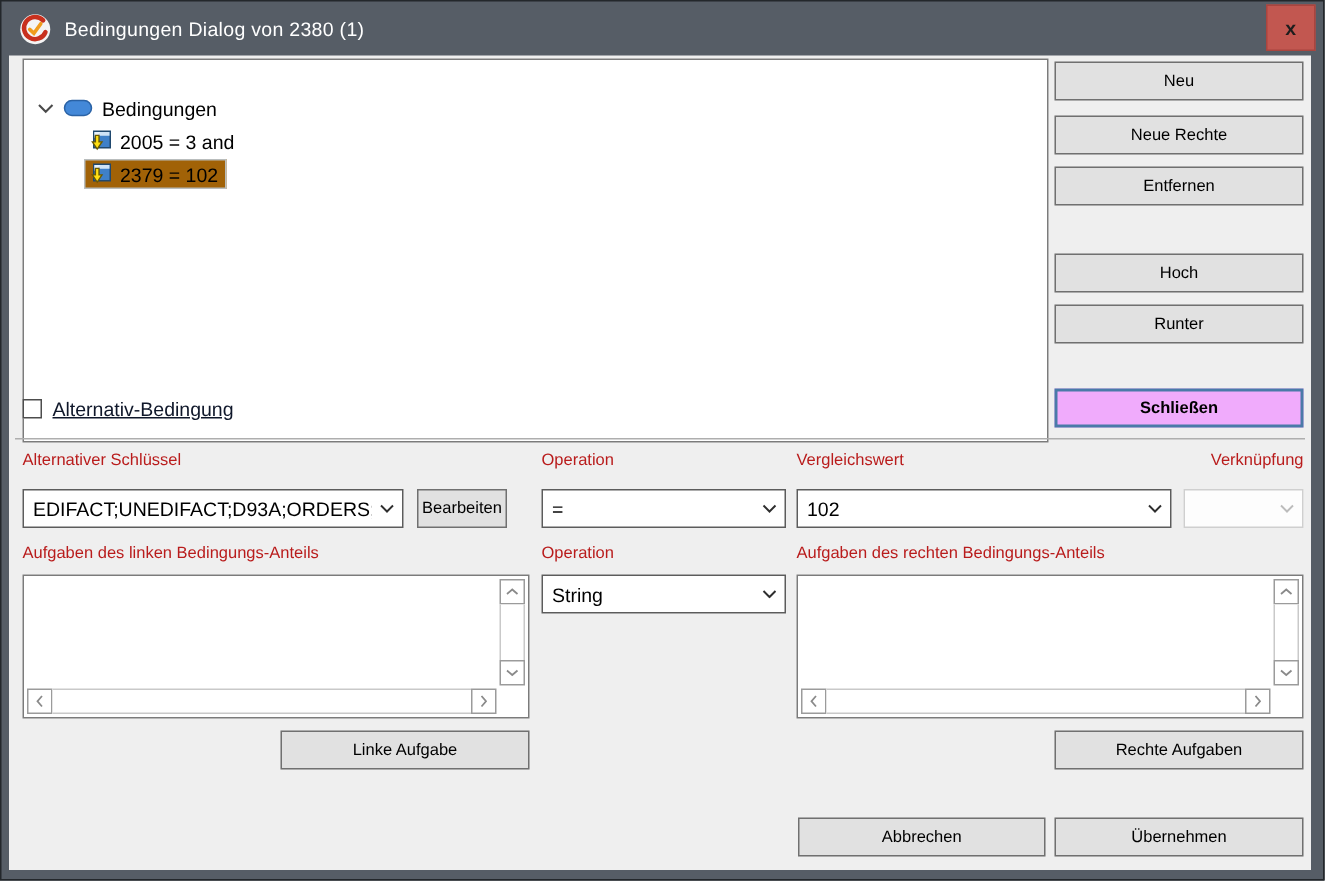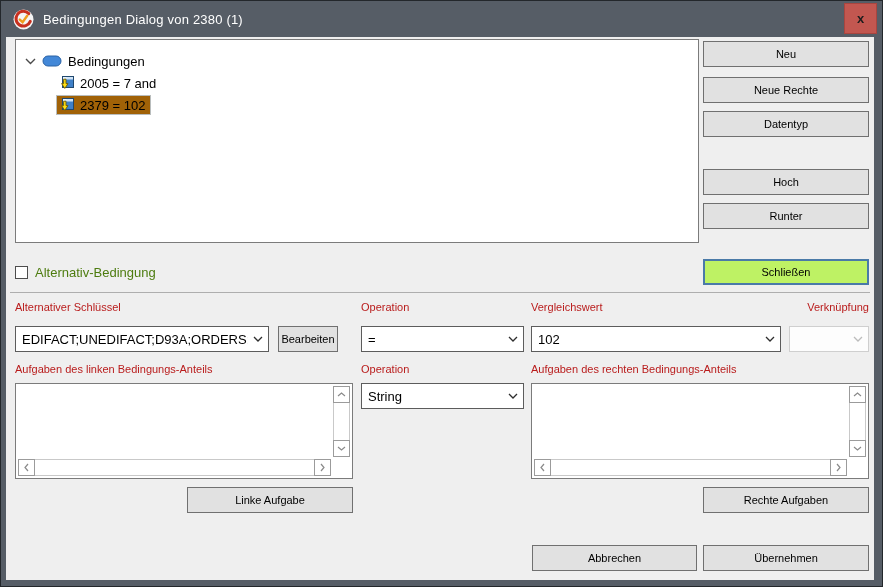--- a/index.html
+++ b/index.html
@@ -21,44 +21,44 @@
     font-size:13px; font-weight:bold; display:flex; align-items:center; justify-content:center;
     cursor:default;
   }
   .content {
     position:absolute; top:36px; left:5px; width:868px; height:543px;
     background:#efefef;
   }
 
   
   .tree-panel {
-    position:absolute; left:9px; top:2px; width:684px; height:204px;
-    background:#ffffff; border:1px solid #7b7b7b; padding-top:10px; overflow:hidden;
+    position:absolute; left:9px; top:2px; width:684px; height:256px;
+    background:#ffffff; border:1px solid #7b7b7b; padding-top:21px; overflow:hidden;
   }
   .tree-row { display:flex; align-items:center; height:22px; font-size:13px; color:#000; }
   .tree-root { padding-left:7px; }
   .tree-root .expander { width:14px; display:inline-flex; justify-content:center; }
   .tree-root .pill { margin-left:5px; margin-right:6px; display:inline-flex; }
   .tree-child { margin-left:40px; }
   .tree-item-box { display:inline-flex; align-items:center; padding:1px 5px 1px 2px; border:1px solid transparent; }
   .tree-item-box.selected { background:#a16207; border:1px solid #b9bdbd; }
   .tree-item-box .node-icon { margin-right:5px; display:inline-flex; }
 
   
   .btn {
     background:#e1e1e1; border:1px solid #707070; font-size:11px; color:#000;
     display:flex; align-items:center; justify-content:center; cursor:default;
   }
   .side-btn { position:absolute; left:697px; width:166px; height:26px; }
-  .btn.default-focus { border:1px solid #4a7aa8; box-shadow:inset 0 0 0 1px #4a7aa8; background:#bef264; }
+  .btn.default-focus { border:1px solid #4a7aa8; box-shadow:inset 0 0 0 1px #4a7aa8; background:#f0abfc;font-weight:bold; }
 
   
   .cb-row { position:absolute; left:9px; top:228px; display:flex; align-items:center; }
   .cb-box { width:13px; height:13px; background:#fff; border:1px solid #4d4d4d; }
-  .cb-label { margin-left:7px; font-size:13px; color:#4d7c0f; }
+  .cb-label { margin-left:7px; font-size:13px; color:#0f172a;text-decoration:underline; }
 
   .separator { position:absolute; left:4px; right:4px; top:255px; border-top:1px solid #aeaeae; }
 
   .field-label { position:absolute; font-size:11px; color:#b91c1c; white-space:nowrap; }
 
   
   .combo {
     position:absolute; height:26px; background:#ffffff; border:1px solid #5c5c5c;
     display:flex; align-items:center; font-size:13px; color:#000; padding-left:6px;
   }
@@ -126,42 +126,42 @@
       <div class="tree-row tree-child">
         <span class="tree-item-box">
           <span class="node-icon">
             <svg width="16" height="16" viewBox="0 0 16 16">
               <rect x="3.5" y="1.5" width="11" height="11" fill="#3f80c8" stroke="#20486e"></rect>
               <rect x="4" y="2" width="10" height="2.5" fill="#cfe3f6"></rect>
               <path d="M4 2 h4 l-4 4 z" fill="#eaf3fc"></path>
               <path d="M4.6 4.2 h2.4 v4.4 h2 l-3.2 4.8 -3.2 -4.8 h2 z" fill="#ffe014" stroke="#6b5900" stroke-width="0.9"></path>
             </svg>
           </span>
-          <span>2005 = 7 and</span>
+          <span>2005 = 3 and</span>
         </span>
       </div>
 
       <div class="tree-row tree-child">
         <span class="tree-item-box selected">
           <span class="node-icon">
             <svg width="16" height="16" viewBox="0 0 16 16">
               <rect x="3.5" y="1.5" width="11" height="11" fill="#3f80c8" stroke="#20486e"></rect>
               <rect x="4" y="2" width="10" height="2.5" fill="#cfe3f6"></rect>
               <path d="M4 2 h4 l-4 4 z" fill="#eaf3fc"></path>
               <path d="M4.6 4.2 h2.4 v4.4 h2 l-3.2 4.8 -3.2 -4.8 h2 z" fill="#ffe014" stroke="#6b5900" stroke-width="0.9"></path>
             </svg>
           </span>
           <span>2379 = 102</span>
         </span>
       </div>
     </div>
 
     <div class="btn side-btn" style="top:4px">Neu</div>
     <div class="btn side-btn" style="top:40px">Neue Rechte</div>
-    <div class="btn side-btn" style="top:74px">Datentyp</div>
+    <div class="btn side-btn" style="top:74px">Entfernen</div>
     <div class="btn side-btn" style="top:132px">Hoch</div>
     <div class="btn side-btn" style="top:166px">Runter</div>
     <div class="btn side-btn default-focus" style="top:222px">Schließen</div>
 
     <div class="cb-row">
       <span class="cb-box"></span>
       <span class="cb-label">Alternativ-Bedingung</span>
     </div>
 
     <div class="separator"></div>

